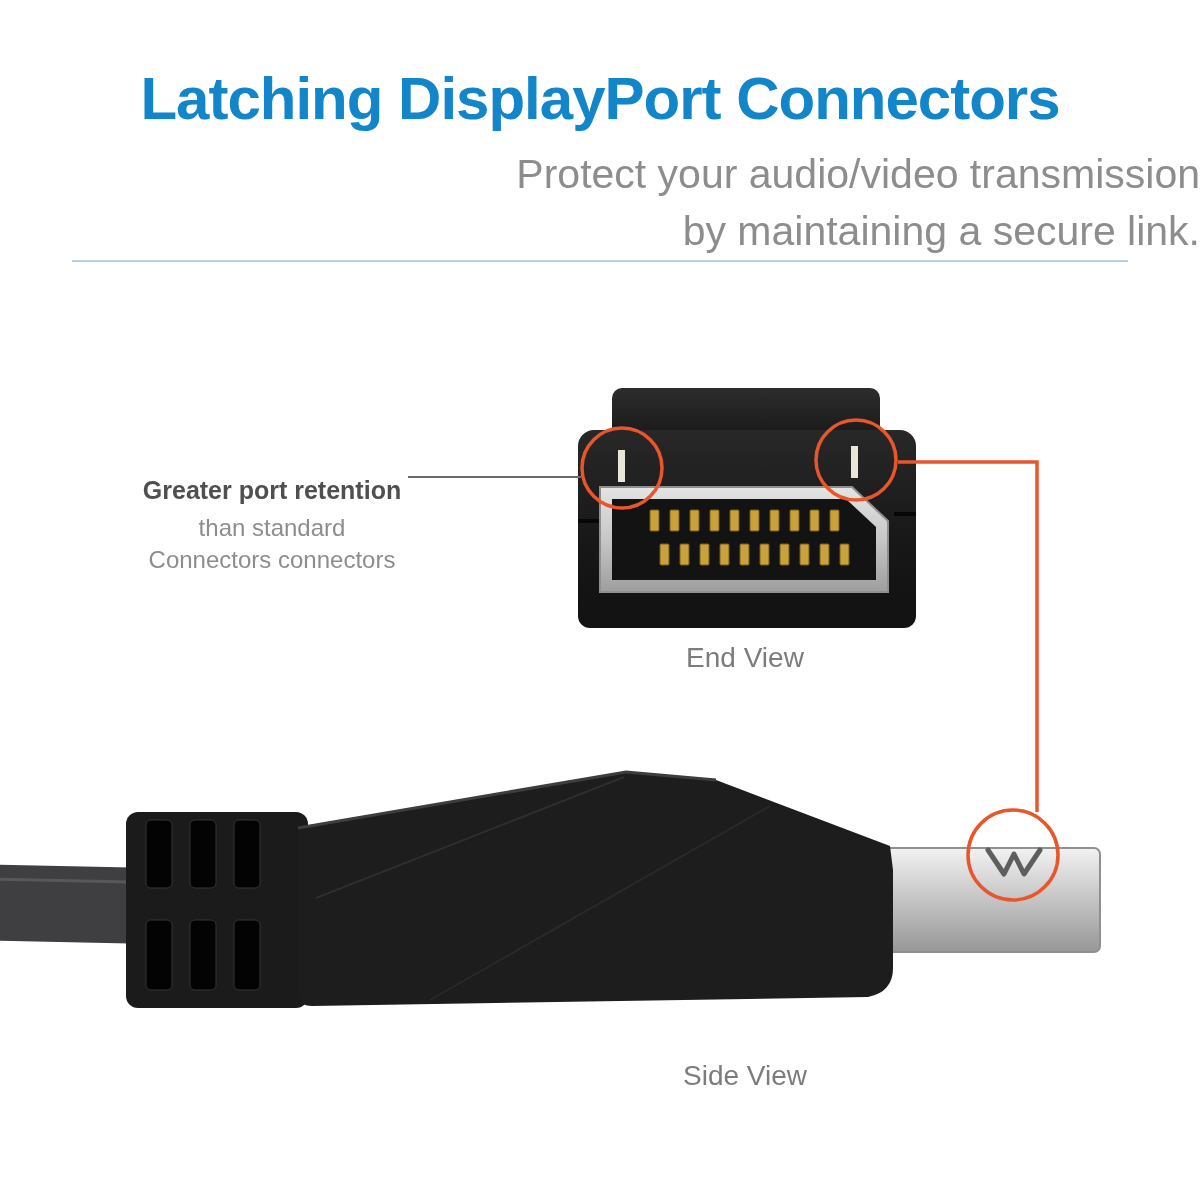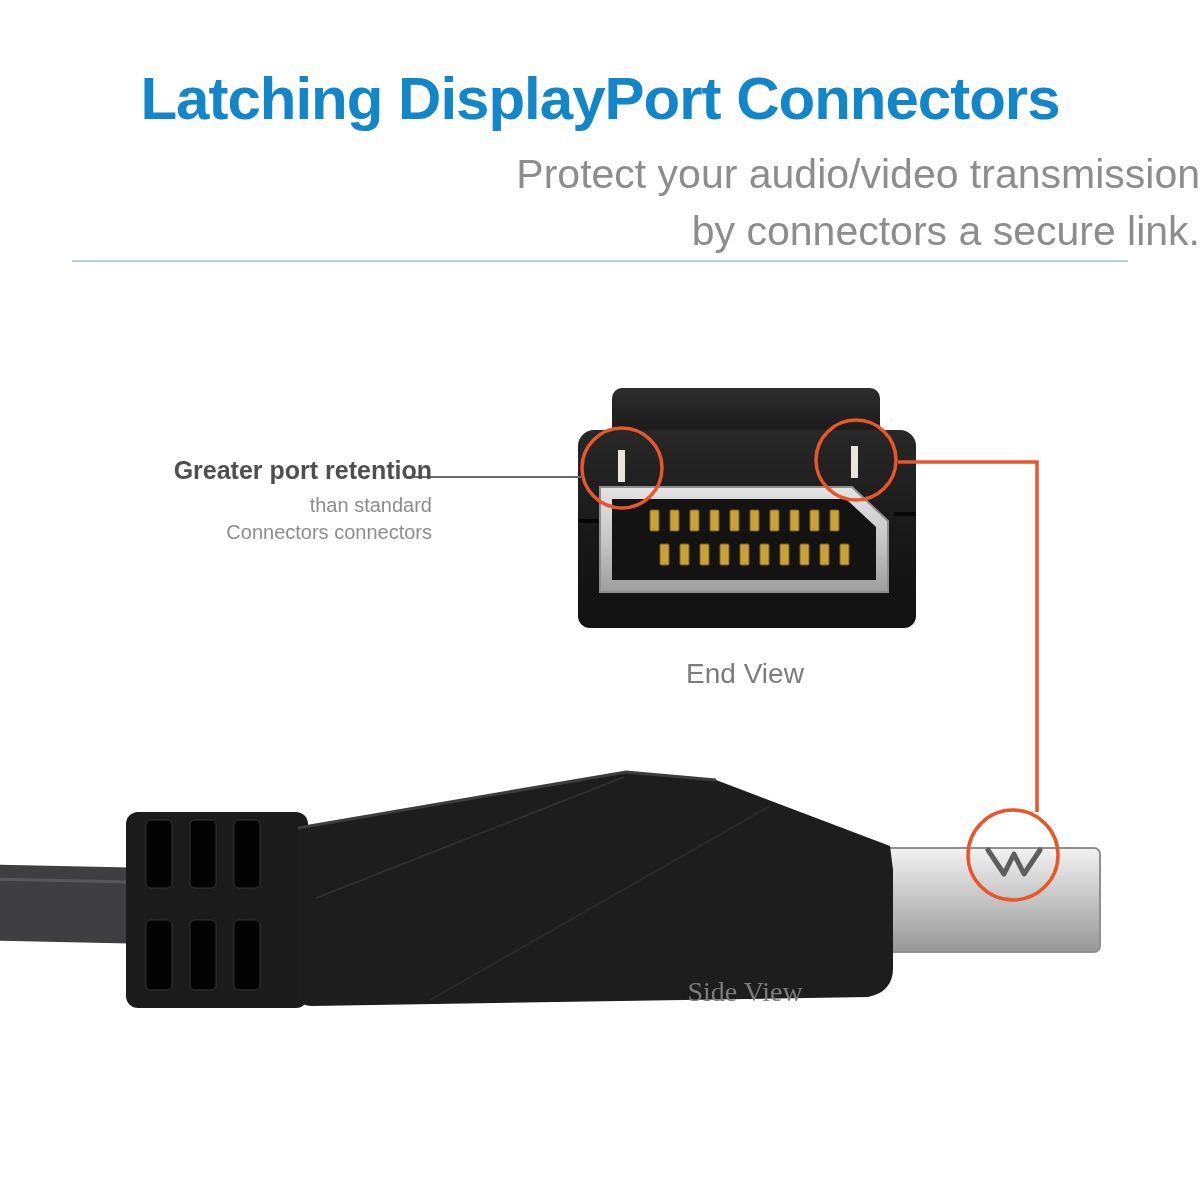--- a/index.html
+++ b/index.html
@@ -16,45 +16,45 @@
     position:absolute; top:146px; left:0; width:100%;
     text-align:right; color:#8d8d8d; font-size:41px; line-height:1.38;
     font-weight:400;
   }
   .divider {
     position:absolute; top:260px; left:72px; width:1056px; height:2px;
     background:#bad0e0;
   }
   .art { position:absolute; top:0; left:0; }
   .callout {
-    position:absolute; top:456px; left:112px; width:320px;
-    text-align:right; color:#8d8d8d;
+    position:absolute; top:476px; left:112px; width:320px;
+    text-align:center; color:#8d8d8d;
   }
   .callout .head {
     font-size:25px; font-weight:bold; color:#4f4f4f;
     margin-bottom:7px; white-space:nowrap;
   }
-  .callout .line { font-size:20px; line-height:1.35; white-space:nowrap; }
+  .callout .line { font-size:24px; line-height:1.35; white-space:nowrap; }
   .view-label {
     position:absolute; width:300px; left:595px; text-align:center;
     font-size:28px; color:#7c7c7c;
   }
-  .end-label  { top:642px;margin-top:16px; }
-  .side-label { top:976px;font-family:Liberation Serif, serif; }
+  .end-label  { top:642px; }
+  .side-label { top:1060px; }
 </style>
 </head>
 <body>
 
 <div class="canvas">
 
   <h1 class="title">Latching DisplayPort Connectors</h1>
 
   <div class="subtitle-block">
     <div>Protect your audio/video transmission</div>
-    <div>by connectors a secure link.</div>
+    <div>by maintaining a secure link.</div>
   </div>
 
   <div class="divider"></div>
 
   <svg class="art" width="1200" height="1200" viewBox="0 0 1200 1200">
     <defs>
       <linearGradient id="gCap" x1="0" y1="0" x2="0" y2="1">
         <stop offset="0" stop-color="#2d2d2d"></stop>
         <stop offset="1" stop-color="#0f0f0f"></stop>
       </linearGradient>

